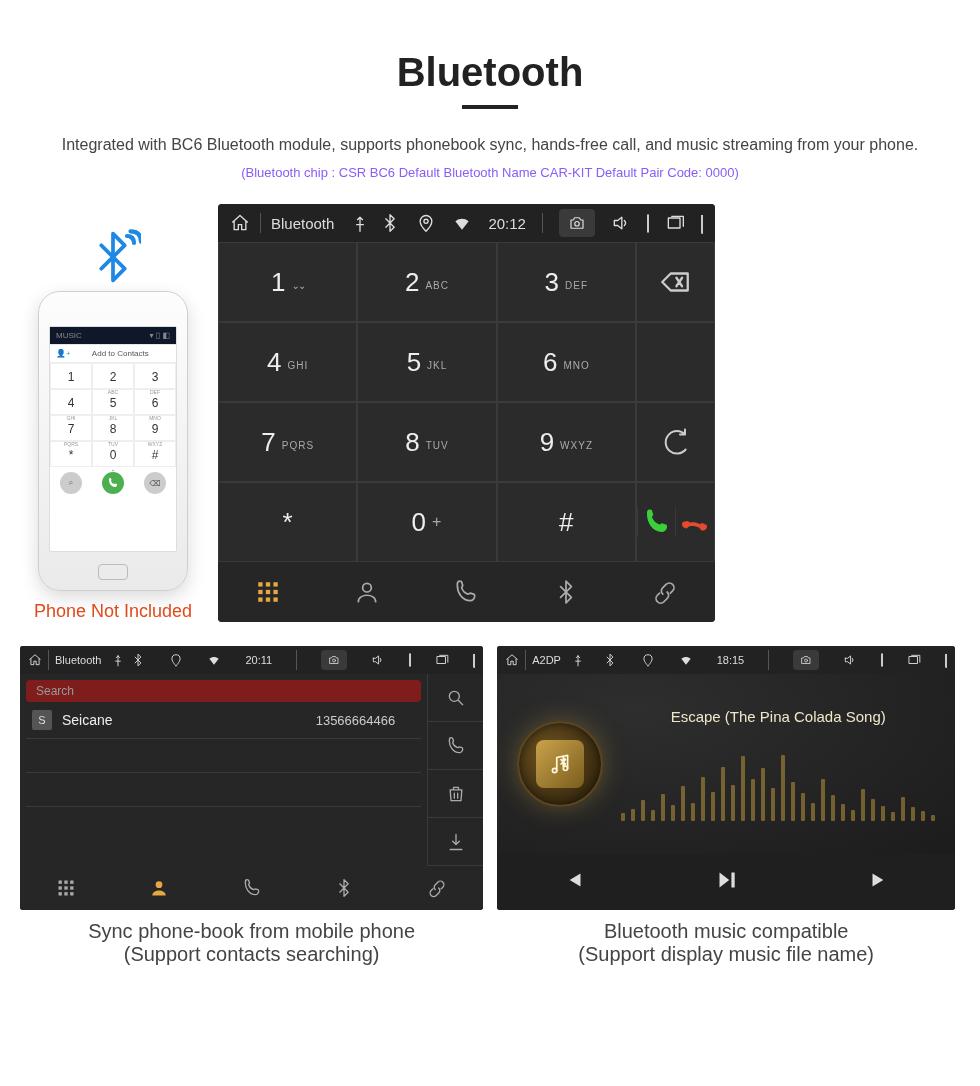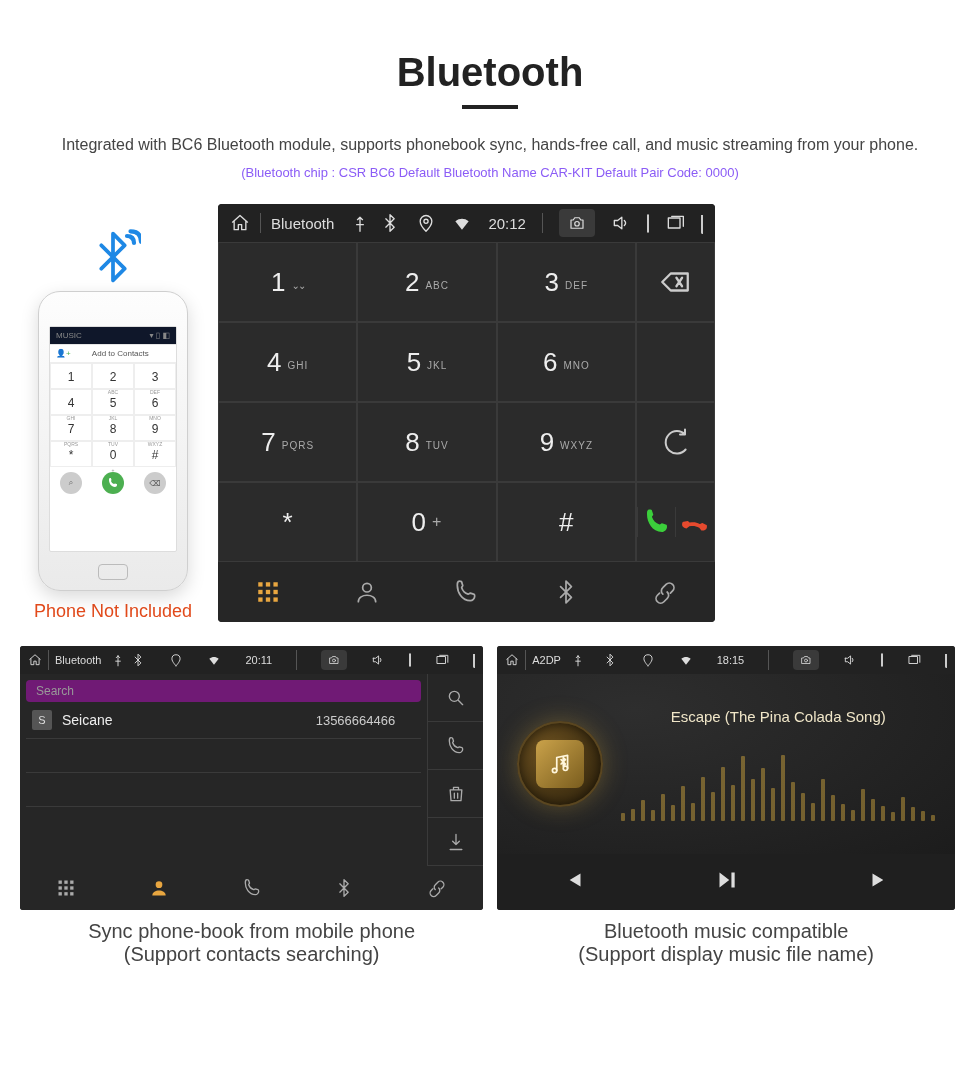--- a/index.html
+++ b/index.html
@@ -171,21 +171,21 @@
   }
   .hu-sm .hu-status { height:28px; font-size:11px; padding:0 8px; gap:6px;}
   .hu-sm .hu-status .ic, .hu-sm .hu-status .ic svg { width:14px; height:14px;}
   .hu-sm .hu-status .cam-box { width:26px; height:20px;}
   .hu-sm .hu-status .boxicon { width:16px; height:12px;}
   .hu-sm .hu-status .back-arc{ width:20px; height:12px; border-width:2px;}
   .hu-sm .right { gap:24px;}
   .hu-sm .mid { gap:10px;}
   .hu-sm-body { flex:1; display:flex; }
   .search-area { flex:1; padding:6px; }
-  .search-bar { background:#701a75; border-radius:4px; padding:4px 10px; color:#999; font-size:12px;}
+  .search-bar { background:#7f1d1d; border-radius:4px; padding:4px 10px; color:#999; font-size:12px;}
   .contact-row {
     display:flex; align-items:center; gap:10px;
     padding:8px 6px; border-bottom:1px solid #3a3a3a;
     color:#eee; font-size:14px;
   }
   .contact-badge {
     width:20px; height:20px; background:#555; color:#ddd;
     text-align:center; line-height:20px; border-radius:2px; font-size:11px;
   }
   .contact-row .num { margin-left:auto; color:#ccc; font-size:13px; padding-right:20px;}

